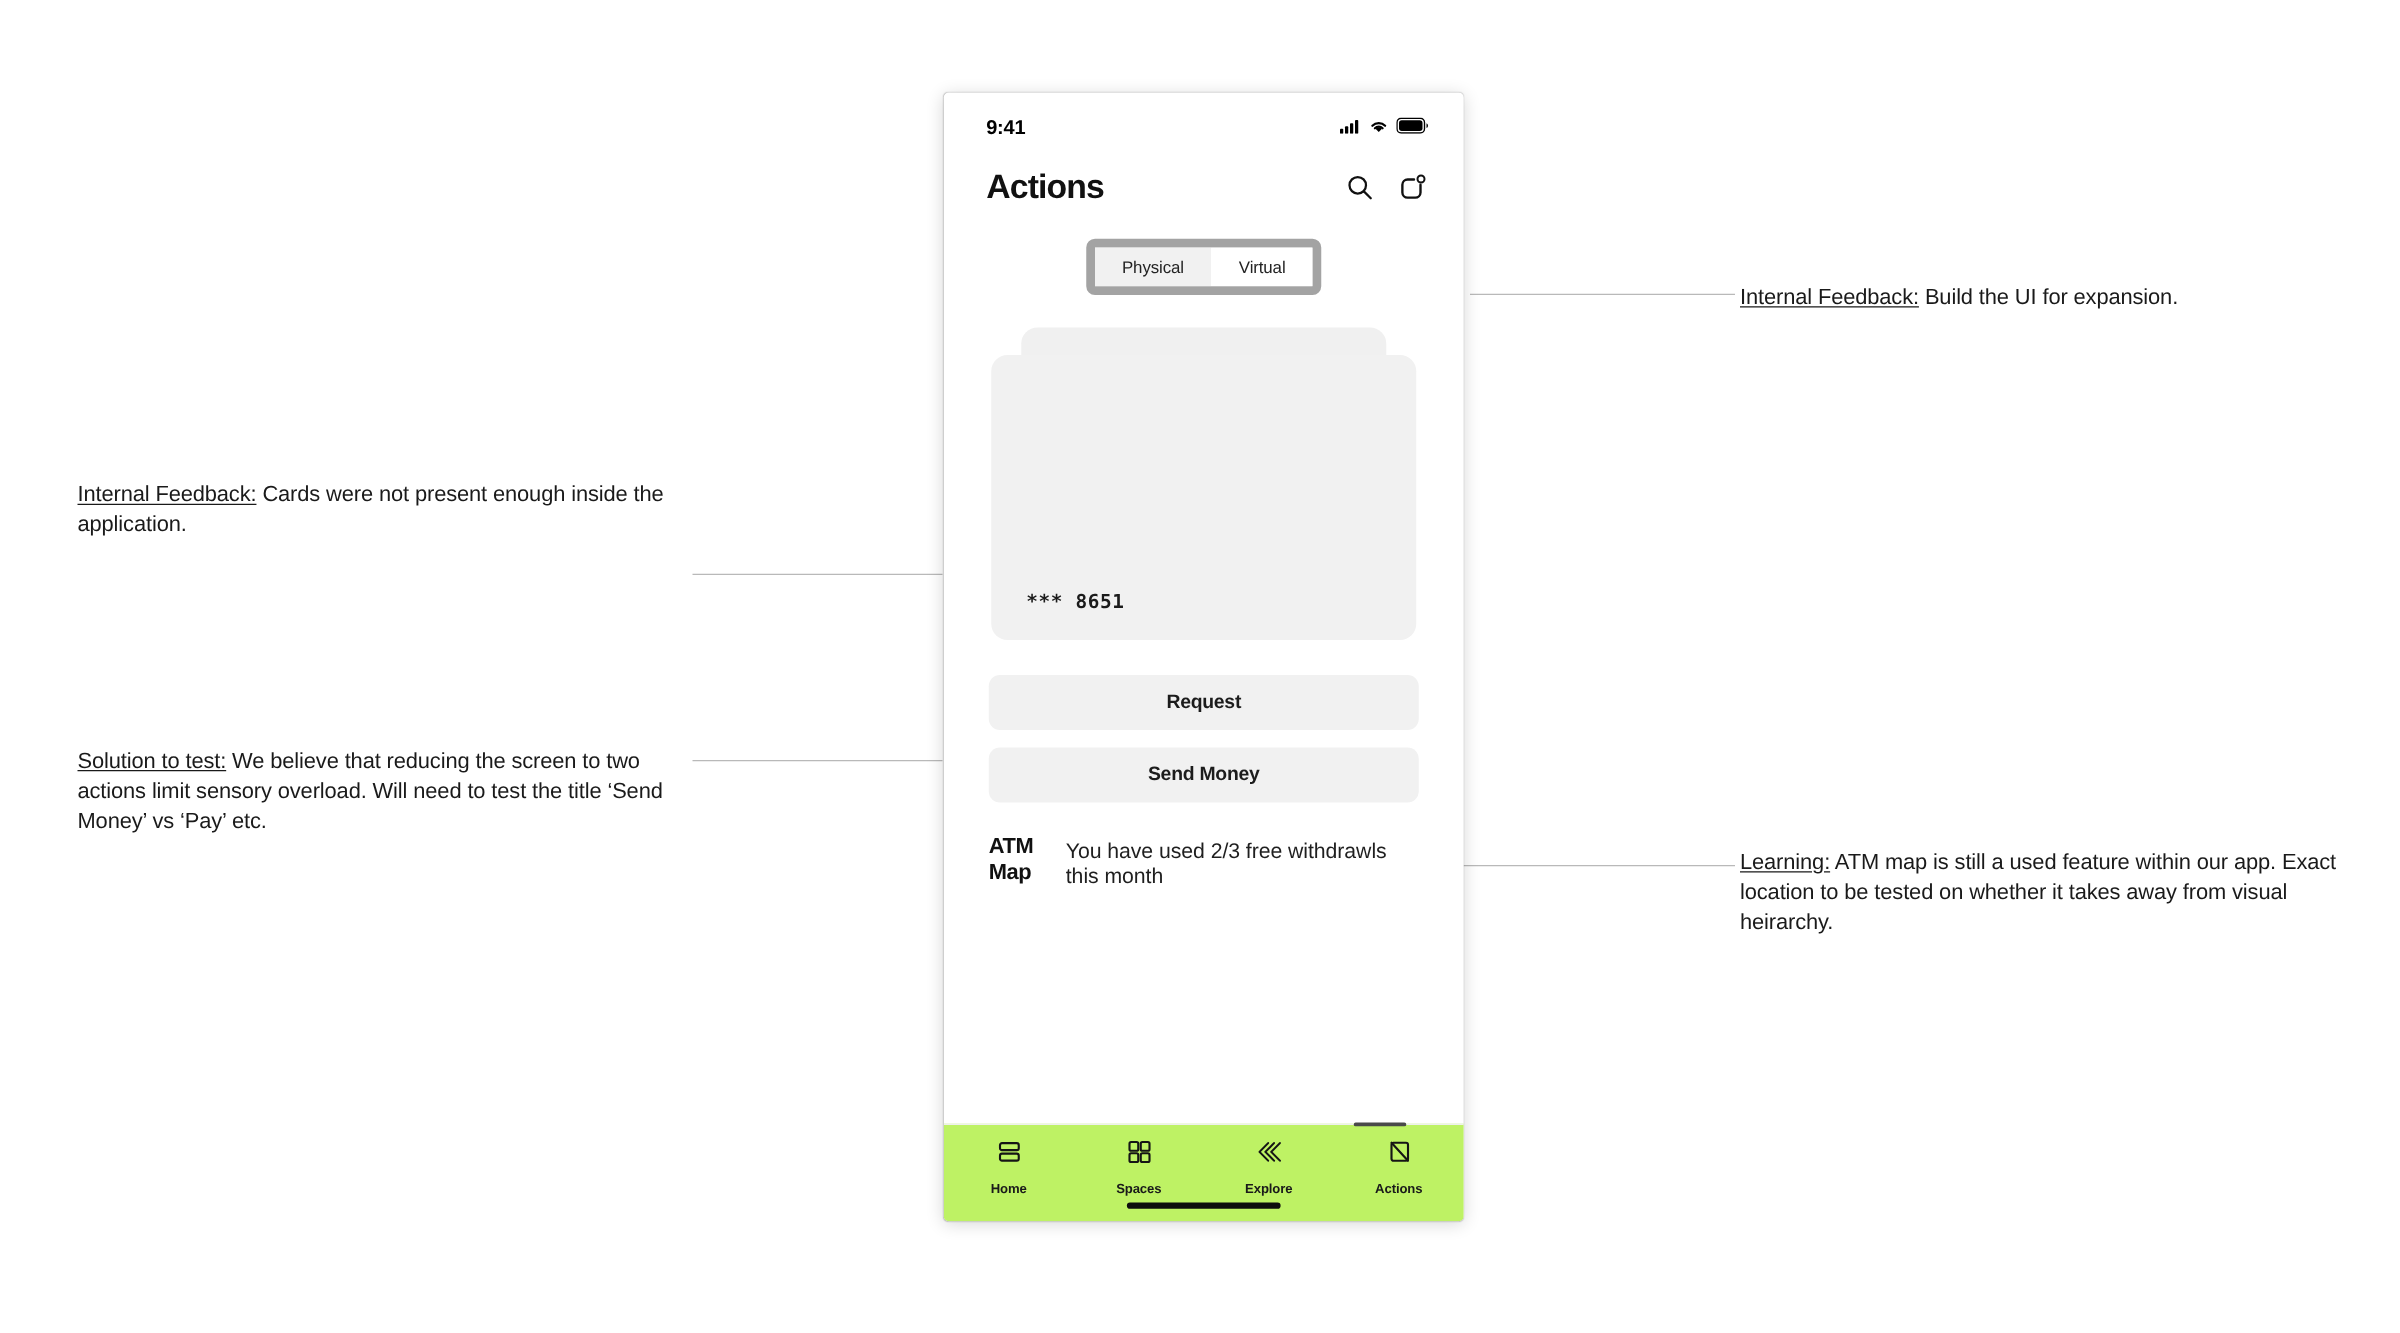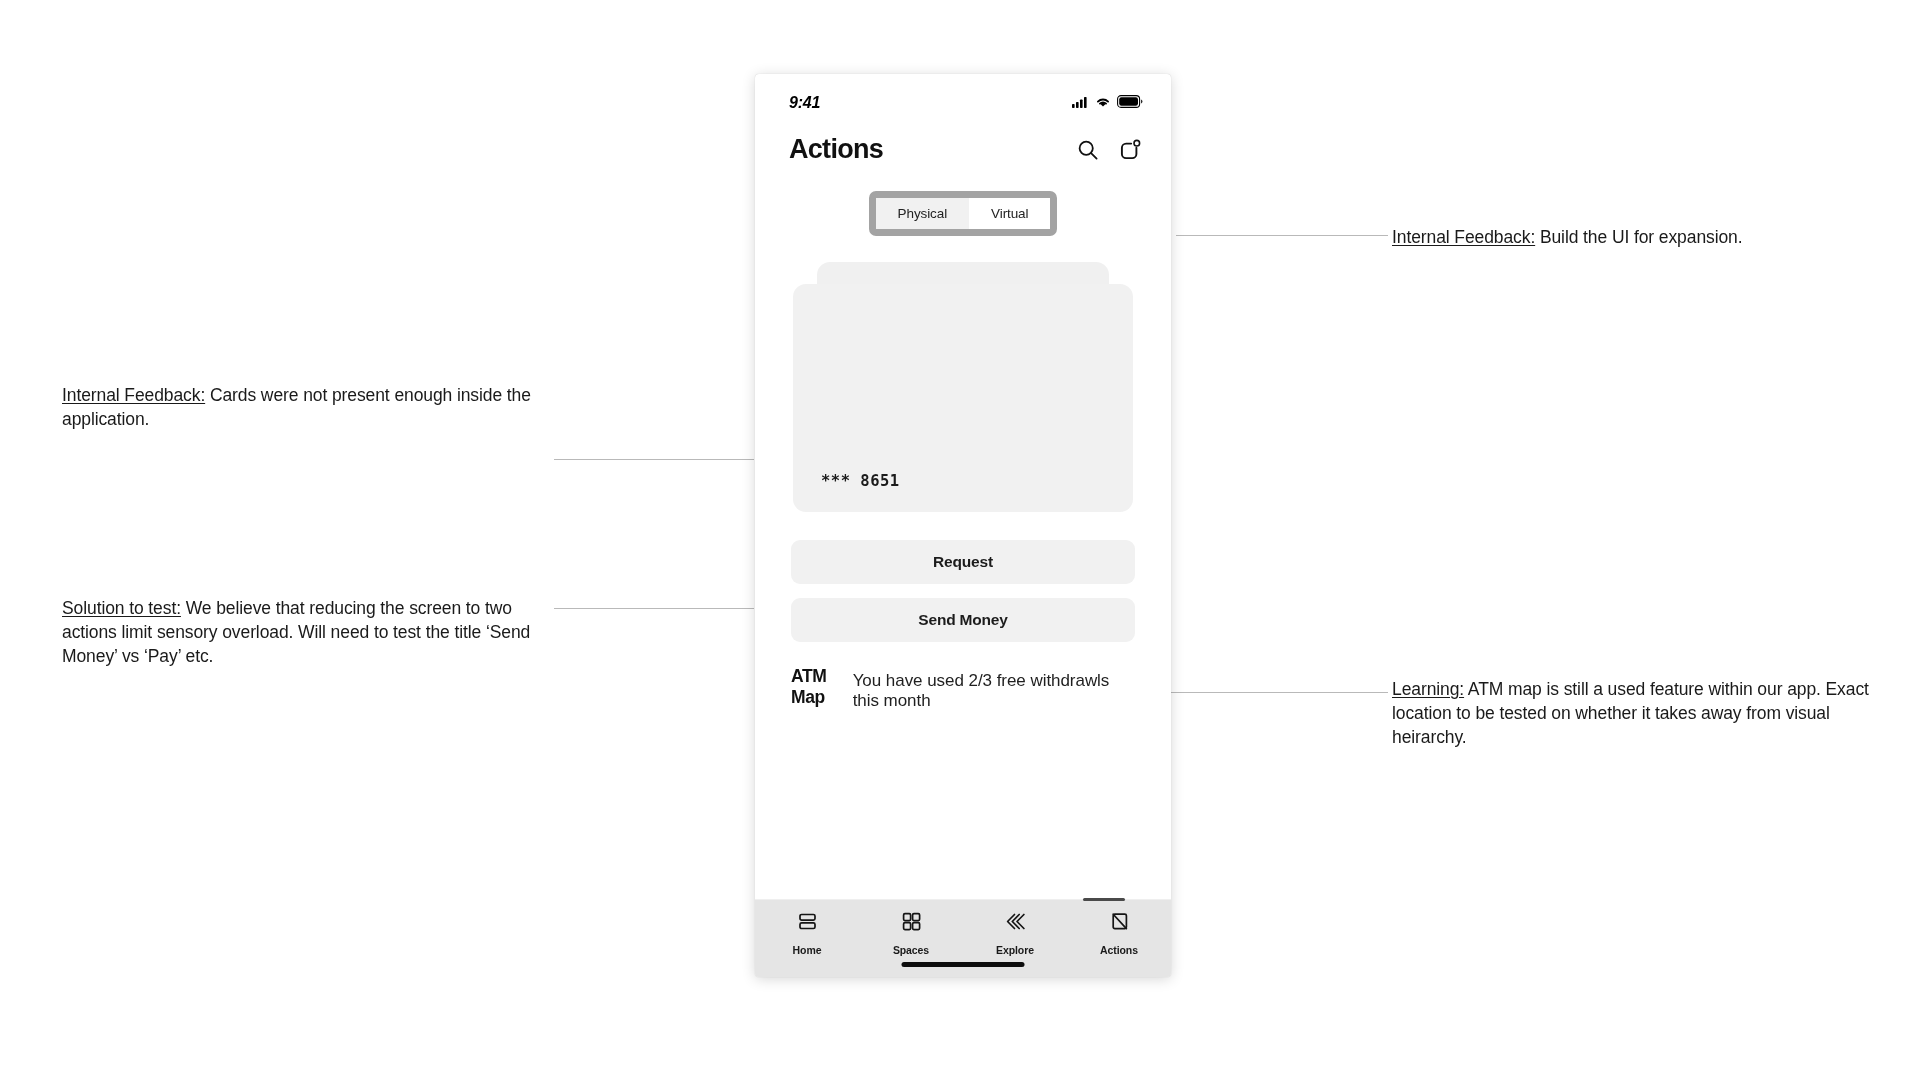--- a/index.html
+++ b/index.html
@@ -65,21 +65,20 @@
 
   
   .status-bar {
     height: 48px;
     flex: 0 0 auto;
     display: flex;
     align-items: center;
     justify-content: space-between;
     padding: 10px 28px 0 34px;
     box-sizing: border-box;
-    font-style: italic;
   }
   .status-time {
     font-size: 16px;
     font-weight: bold;
     letter-spacing: -0.2px;
     color: #000;
   }
   .status-icons {
     display: flex;
     align-items: center;
@@ -233,21 +232,21 @@
     width: 42px;
     height: 3px;
     border-radius: 2px;
     background: #4a4a4a;
   }
 
   
   .tab-bar {
     flex: 0 0 auto;
     height: 78px;
-    background: #e5e5e5;
+    background: #bef264;
     border-top: 1px solid #efefef;
     display: flex;
     align-items: flex-start;
     padding-top: 10px;
     box-sizing: border-box;
   }
   .tab {
     flex: 1 1 0;
     display: flex;
     flex-direction: column;

